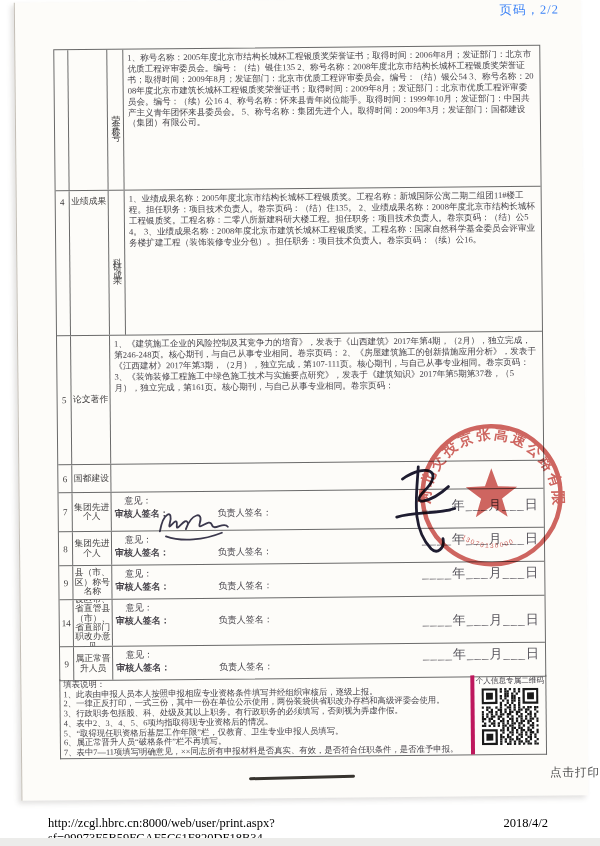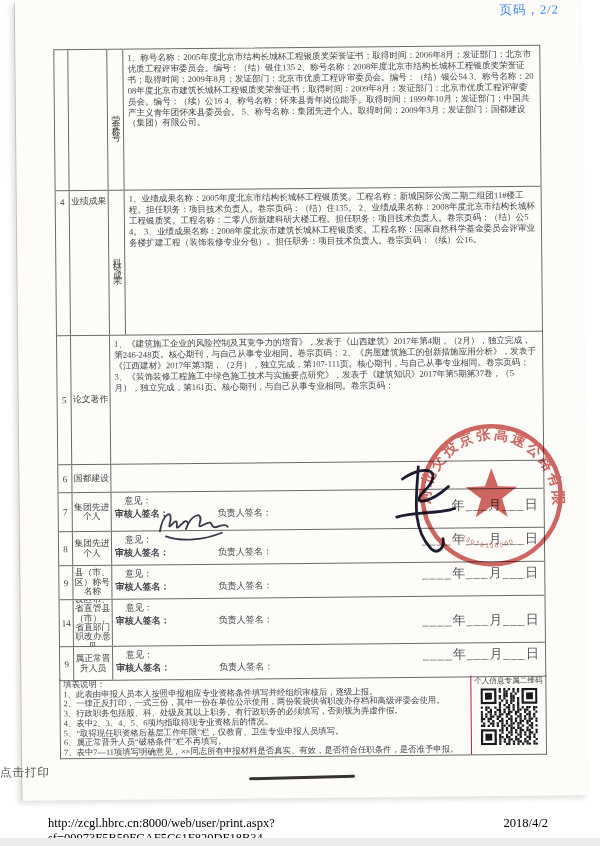--- a/index.html
+++ b/index.html
@@ -33,30 +33,30 @@
   .content{flex:1;padding:3px 4px;font-size:8.6px;line-height:10.9px;word-break:break-all;text-align:left;color:#46434a;}
   .op{flex:1;position:relative;font-size:9px;color:#46434a;}
   .op .yijian{position:absolute;left:13px;top:2px;}
   .op .shenhe{position:absolute;left:3px;top:15px;font-weight:bold;}
   .op .fuze{position:absolute;left:106px;top:15px;}
   .op .date{position:absolute;right:5px;bottom:13px;font-size:13px;letter-spacing:1px;color:#55525a;}
   
   #notes{position:absolute;left:38px;top:677px;width:487px;height:80px;box-sizing:border-box;
          border:1px solid #6a6a6a;border-top:none;display:flex;}
   .notes-text{flex:1;padding:1px 3px;font-size:8.4px;line-height:9.7px;color:#46434a;overflow:hidden;word-break:break-all;}
-  .qr-area{width:75px;flex:none;border-left:1px solid #be185d;text-align:center;box-sizing:border-box;}
+  .qr-area{width:75px;flex:none;border-left:4px solid #be185d;text-align:center;box-sizing:border-box;}
   .qr-label{font-size:7.6px;padding-top:1px;white-space:nowrap;color:#46434a;}
   #qr-svg{margin-top:2px;}
   
   .stamp{position:absolute;left:397px;top:422px;opacity:.8;mix-blend-mode:multiply;pointer-events:none;}
   .sig{position:absolute;pointer-events:none;}
   .sig-a{left:132px;top:502px;}
   .sig-b{left:365px;top:458px;}
   
-  #printbar{position:absolute;left:0;top:762px;width:600px;text-align:left;}
+  #printbar{position:absolute;left:0;top:762px;width:600px;text-align:right;}
   .print-btn{font-size:11.5px;color:#4c4c4c;letter-spacing:1px;cursor:pointer;
              font-family:"Liberation Sans","DejaVu Sans",sans-serif;}
   #print-underline{position:absolute;left:249px;top:776px;width:106px;height:3px;background:#37342f;
                    transform:rotate(-1.4deg);border-radius:2px;}
   #footer{position:absolute;left:48px;top:816px;width:500px;display:flex;justify-content:space-between;
           font-size:12.5px;color:#000000;gap:24px;}
   #bottomstrip{position:absolute;left:0;top:838px;width:600px;height:8px;background:#ececea;}
 </style>
 </head>
 <body>

